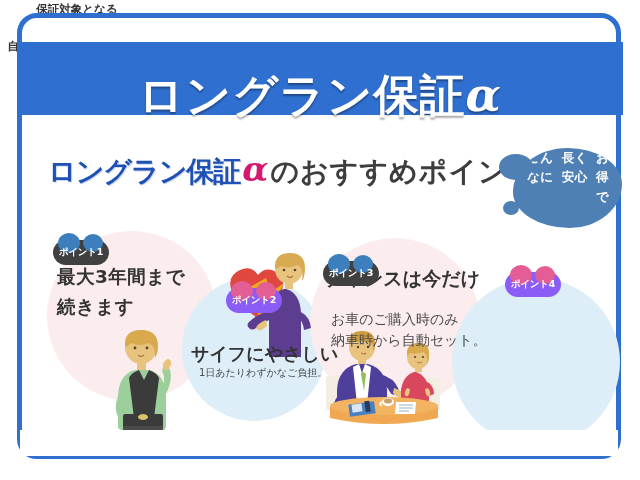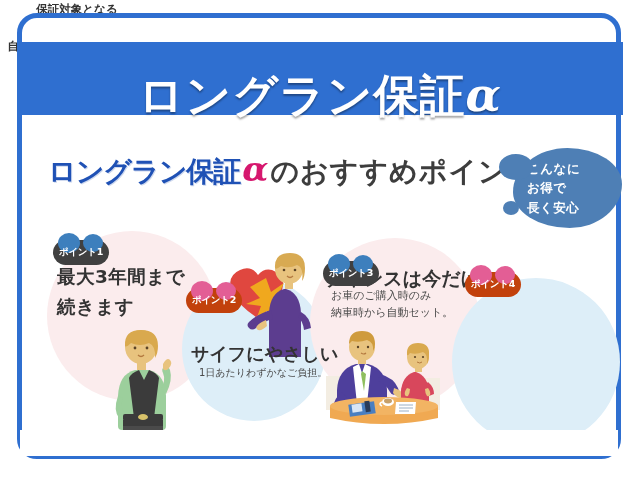--- a/index.html
+++ b/index.html
@@ -38,21 +38,21 @@
             text-shadow:1px 1px 0 #cfd9ee;}
   .sub-alpha{color:#d6176e;font-style:italic;font-size:34px;
              font-family:"DejaVu Serif",serif;padding:0 2px;}
   .sub-gray{color:#3d3d3d;letter-spacing:1px;}
 
   
   .blob-bubble{
     position:absolute;left:513px;top:148px;width:109px;height:80px;
     background:#4e7fb5;border-radius:50% 50% 48% 52%/55% 45% 55% 45%;
     color:#ffffff;font-size:12.5px;line-height:1.55;font-weight:bold;
-    display:flex;flex-direction:column;justify-content:center;
+    display:flex;flex-direction:row;
     padding-left:14px;box-sizing:border-box;letter-spacing:.5px;
   }
   .blob-bubble::before{
     content:"";position:absolute;left:-14px;top:6px;width:34px;height:26px;
     background:#4e7fb5;border-radius:50%;
   }
   .blob-tail{
     position:absolute;left:503px;top:201px;width:16px;height:14px;
     background:#4e7fb5;border-radius:50%;
   }
@@ -68,32 +68,32 @@
     display:flex;align-items:center;justify-content:center;
     color:#ffffff;font-size:9.5px;font-weight:bold;letter-spacing:-.3px;
     z-index:6;
   }
   .badge::before,.badge::after{content:"";position:absolute;border-radius:50%;}
   .badge::before{width:22px;height:20px;left:5px;top:-7px;}
   .badge::after{width:20px;height:18px;right:6px;top:-6px;}
   .badge span{position:relative;z-index:2;}
   .b-blue{background:#404040;}
   .b-blue::before,.b-blue::after{background:#3d7fbd;}
-  .b-pink{background:#c2410c;}
+  .b-pink{background:#8b5cf6;margin-left:40px;}
   .b-pink::before,.b-pink::after{background:#e35e95;}
 
   
   .pt-head{position:absolute;font-weight:bold;color:#333333;z-index:5;}
   .pt-sub{position:absolute;color:#4a4a4a;z-index:5;}
 
   #p1-head{left:57px;top:262px;font-size:18.5px;line-height:1.62;letter-spacing:.5px;}
   #p2-head{left:191px;top:342px;font-size:18px;line-height:1.3;letter-spacing:0;}
   #p2-sub {left:199px;top:366px;font-size:10px;line-height:1.3;}
   #p3-head{left:325px;top:266px;font-size:19px;line-height:1.3;letter-spacing:0;}
-  #p3-sub {left:331px;top:288px;font-size:11px;line-height:1.5;}
+  #p3-sub {left:331px;top:309px;font-size:14px;line-height:1.5;}
   #p4-head{left:459px;top:294px;font-size:11.5px;line-height:1.62;
            text-align:center;width:154px;font-weight:bold;color:#333;}
 
   
   .fig{position:absolute;z-index:4;}
 
   
   #fig1{left:105px;top:328px;width:80px;height:108px;}
   
   #fig2{left:222px;top:252px;width:96px;height:105px;}
@@ -118,22 +118,22 @@
     </div>
   </div>
 
   <div class="subtitle">
     <span class="sub-blue">ロングラン保証</span><span class="sub-alpha">α</span><span class="sub-gray">のおすすめポイント</span>
   </div>
 
   <div class="blob-tail"></div>
   <div class="blob-bubble">
     <div>こんなに</div>
+    <div>長く安心</div>
     <div>お得で</div>
-    <div>長く安心</div>
   </div>
 
   <div class="circle c-pink" style="left:47px;top:231px;width:170px;height:170px;"></div>
   <div class="circle c-blue" style="left:182px;top:277px;width:144px;height:144px;"></div>
   <div class="circle c-pink" style="left:310px;top:238px;width:170px;height:170px;"></div>
   <div class="circle c-blue" style="left:452px;top:278px;width:168px;height:168px;"></div>
 
   <svg id="fig1" class="fig" viewBox="0 0 80 108">
     <ellipse cx="36" cy="19" rx="16" ry="17" fill="#e8c37e"></ellipse>
     <path d="M20 18 q-1 -16 16 -16 q17 0 17 16 q0 7 -3 12 q1 -12 -6 -15 q-9 4 -18 0 q-5 5 -6 3z" fill="#d9a94e"></path>

